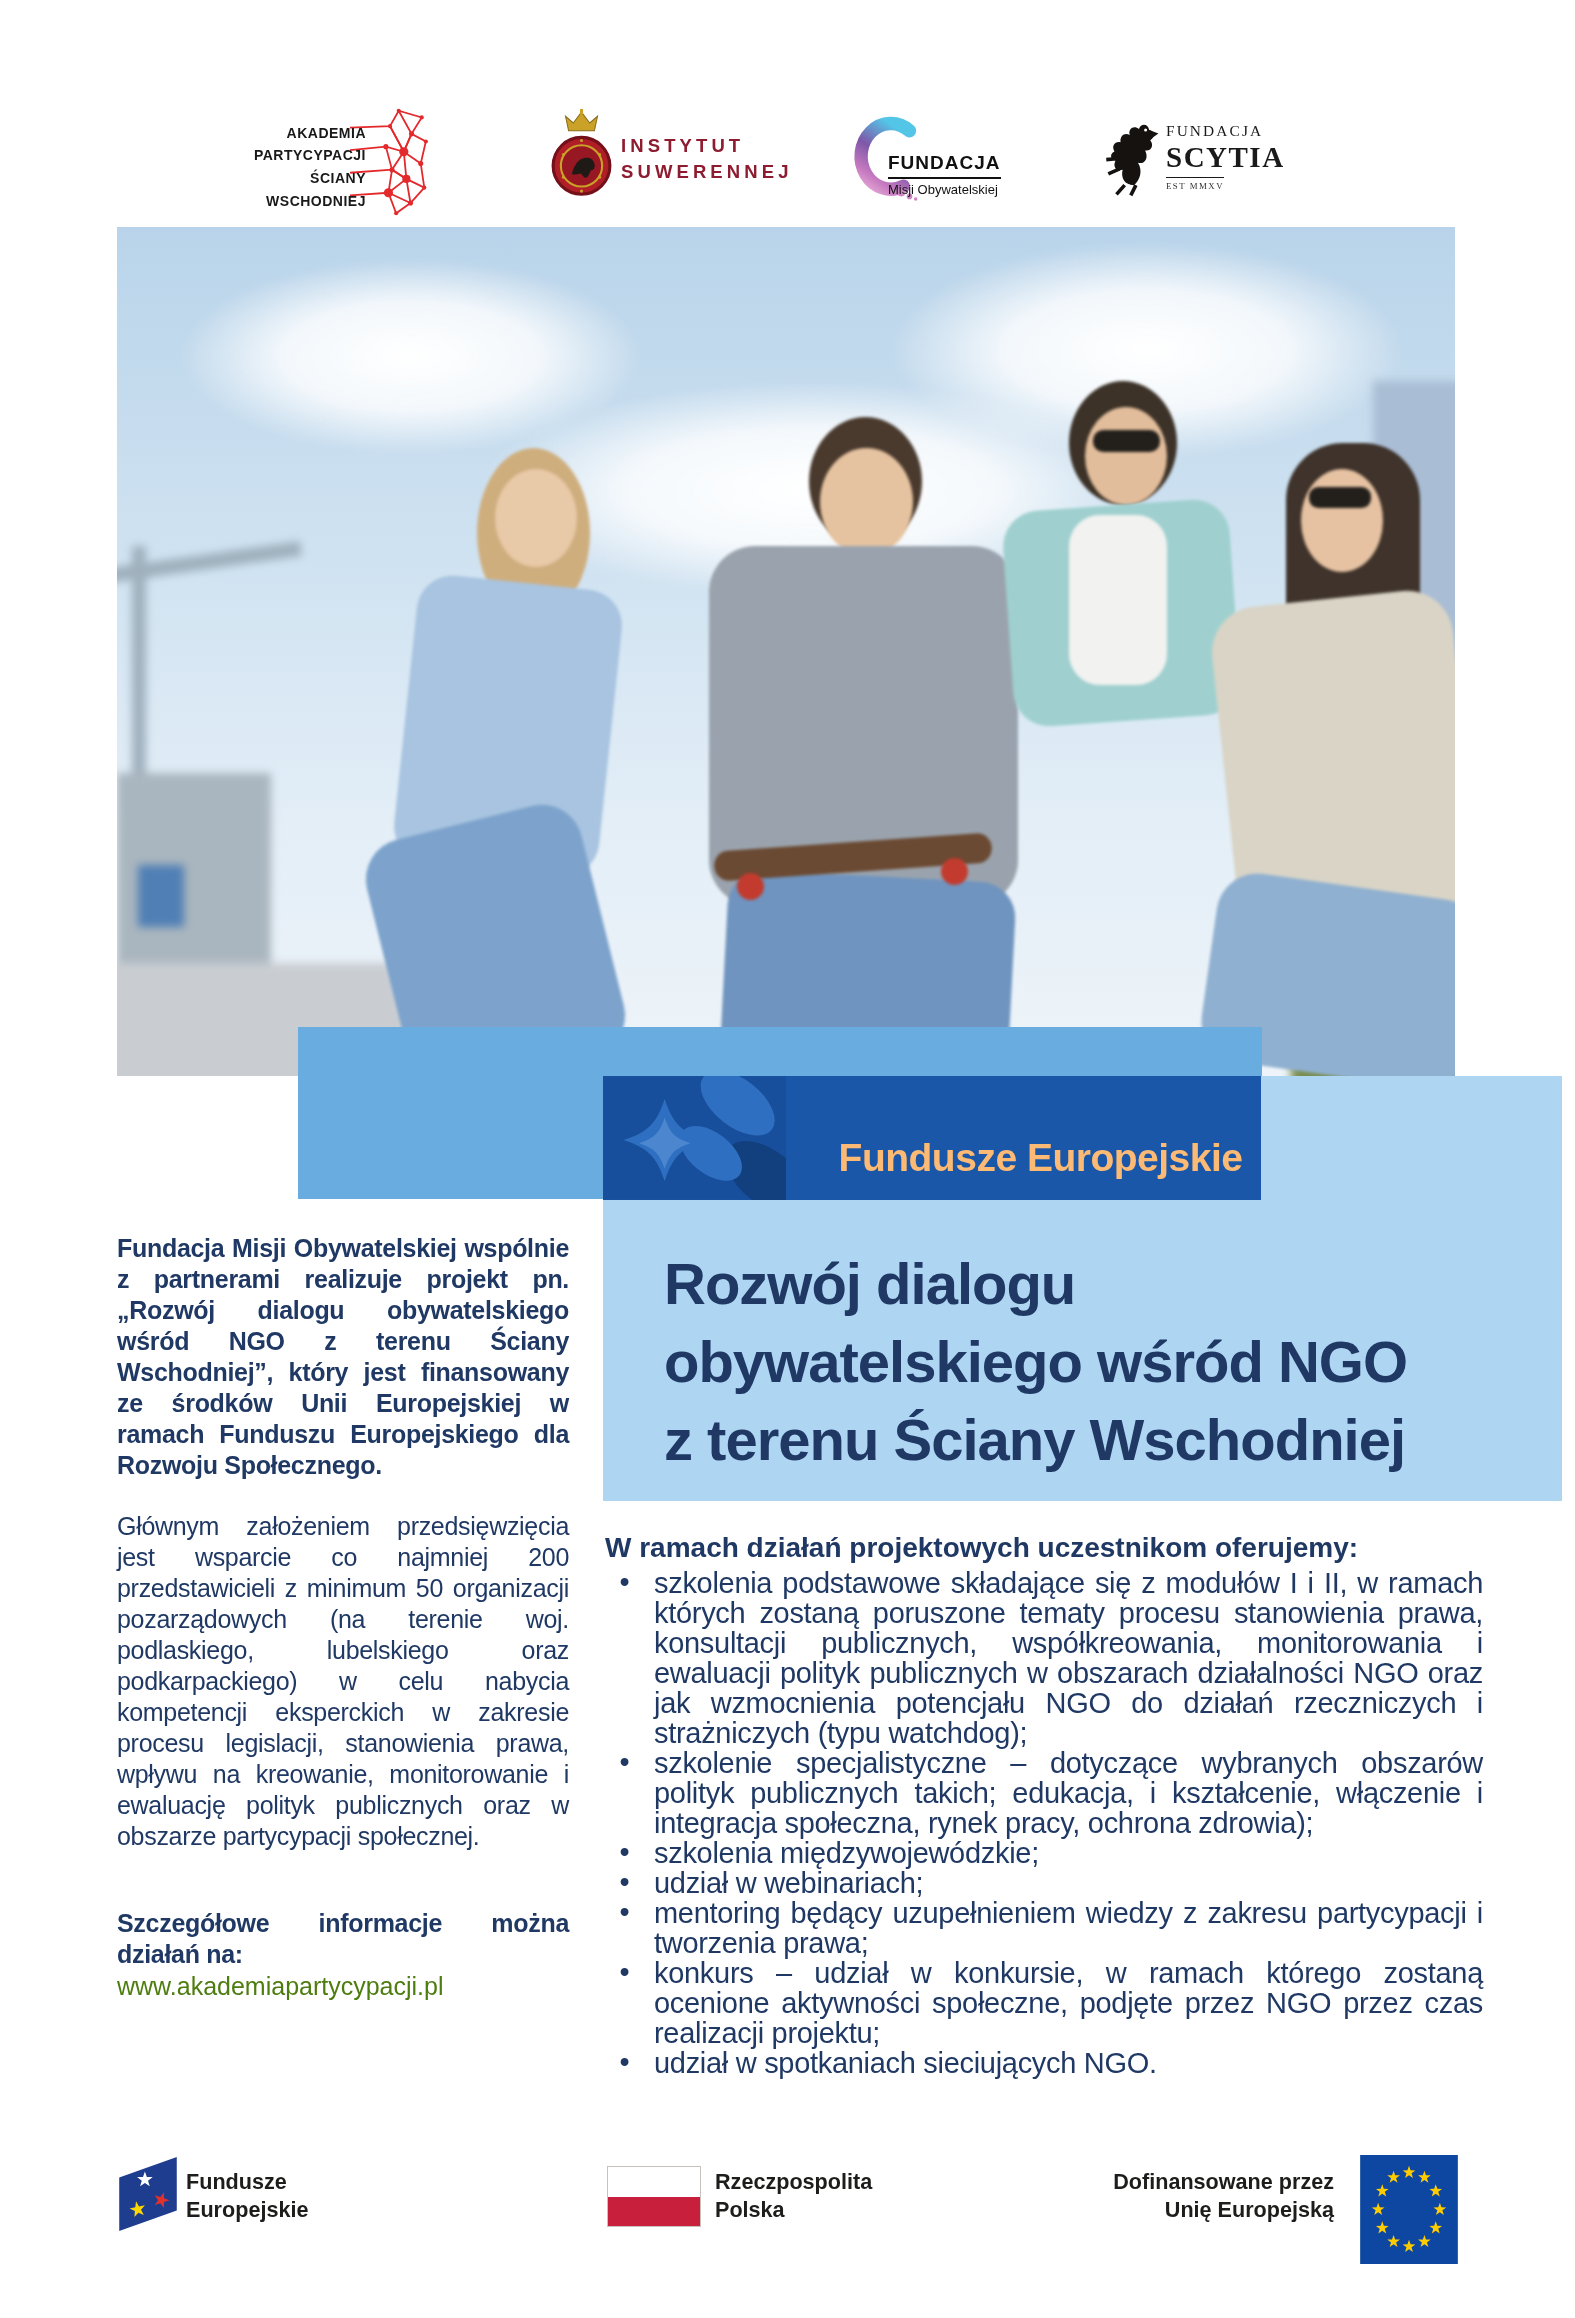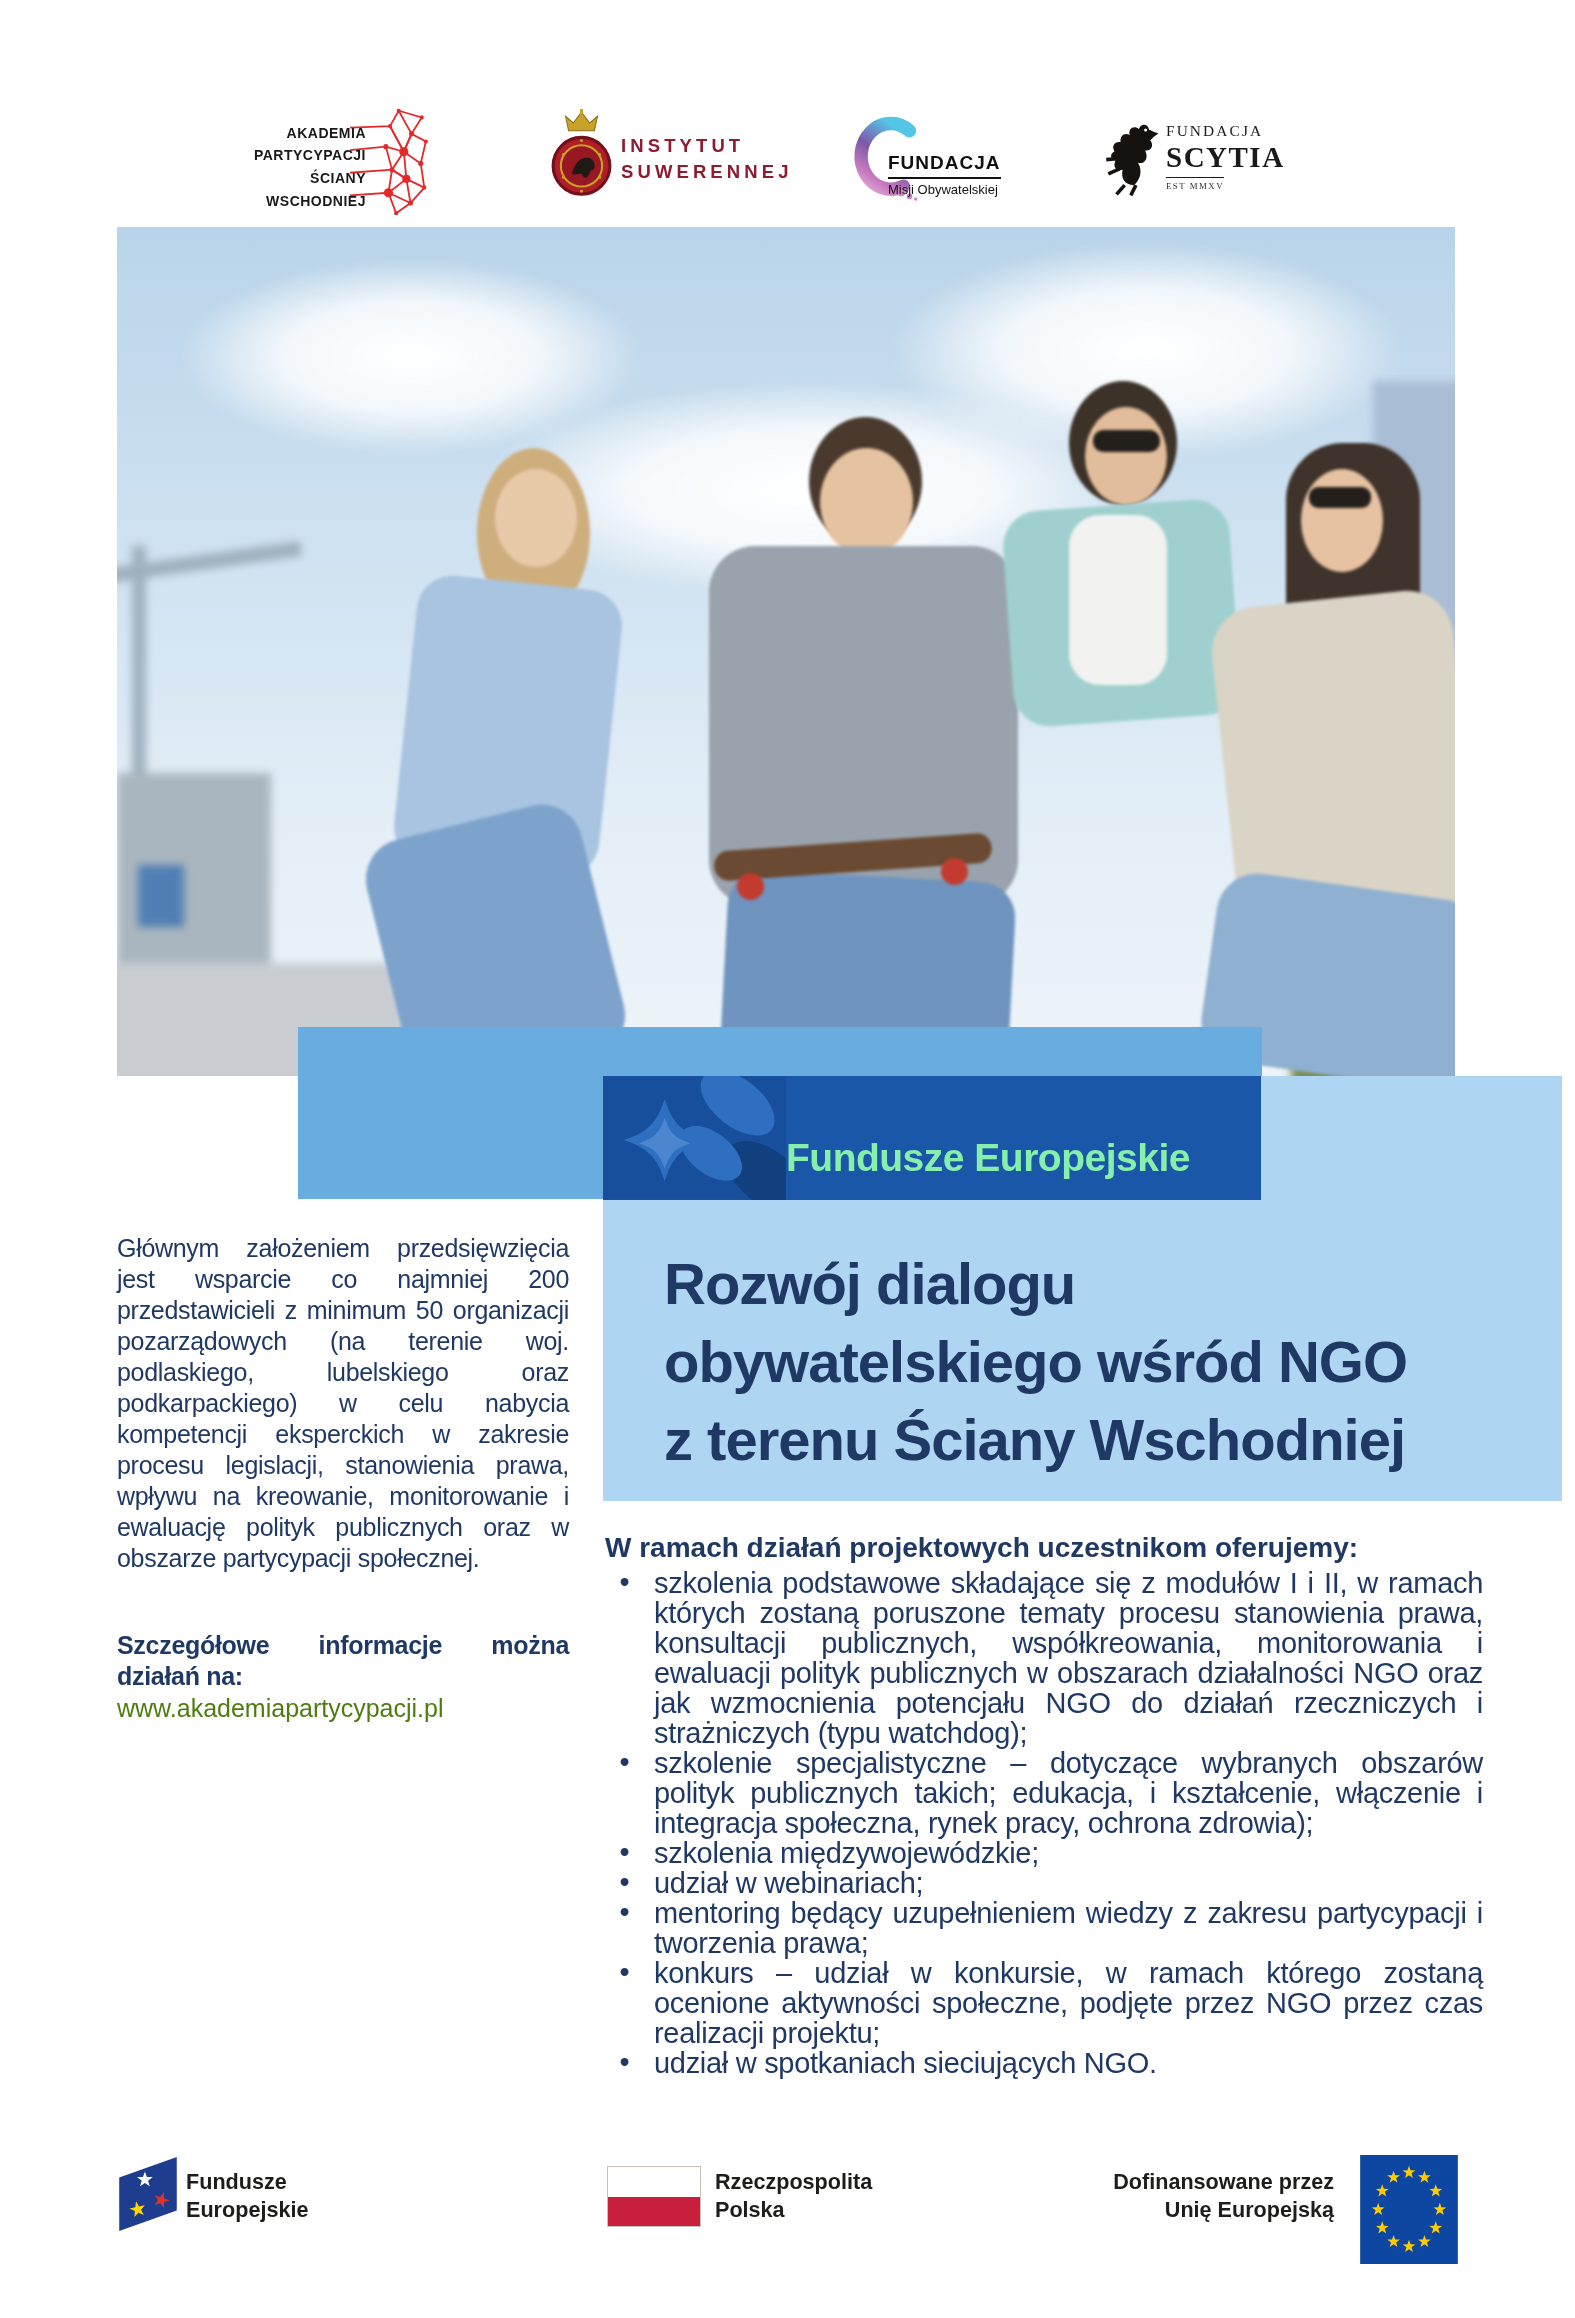--- a/index.html
+++ b/index.html
@@ -29,21 +29,21 @@
   .cloud{position:absolute;background:radial-gradient(closest-side,#ffffff 0%,#ffffffcc 55%,#ffffff00 100%);filter:blur(3.1px);}
   .blob{position:absolute;filter:blur(1.5px);}
   .soft{filter:blur(4.1px);}
 
   
   .band-medium{position:absolute;left:298px;top:1027px;width:964px;height:172px;background:#69ACDF;}
   .panel-pale{position:absolute;left:603px;top:1076px;width:972px;height:425px;background:#AED5F2;}
   .banner{position:absolute;left:603px;top:1076px;width:658px;height:124px;background:#1A57A8;
           display:flex;align-items:center;}
   .banner-star{width:183px;height:124px;flex:none;}
-  .banner-label{flex:1;text-align:left;color:#86efac;font-size:39px;font-weight:bold;
+  .banner-label{flex:1;text-align:right;color:#fdba74;font-size:39px;font-weight:bold;
                 padding-right:18.5px;letter-spacing:-0.5px;margin-top:40px;}
 
   .page-title{position:absolute;left:664px;top:1245px;color:#1F3864;font-weight:bold;
               font-size:58px;line-height:78px;letter-spacing:-1px;}
   .page-title span{display:block;}
 
   
   .left-col{position:absolute;left:117px;top:1233px;width:452px;color:#1F3864;}
   .left-col p{margin:0;font-size:25px;line-height:31px;text-align:justify;letter-spacing:-0.3px;}
   .p-bold{font-weight:bold;}
@@ -215,20 +215,21 @@
     <div class="banner-label">Fundusze Europejskie</div>
   </div>
 
   <h1 class="page-title" style="margin:0;">
     <span>Rozwój dialogu</span>
     <span>obywatelskiego wśród NGO</span>
     <span>z terenu Ściany Wschodniej</span>
   </h1>
 
   <div class="left-col">
+    <p class="p-bold mb1">Fundacja Misji Obywatelskiej wspólnie z partnerami realizuje projekt pn. „Rozwój dialogu obywatelskiego wśród NGO z terenu Ściany Wschodniej”, który jest finansowany ze środków Unii Europejskiej w ramach Funduszu Europejskiego dla Rozwoju Społecznego.</p>
     <p class="mb2">Głównym założeniem przedsięwzięcia jest wsparcie co najmniej 200 przedstawicieli z minimum 50 organizacji pozarządowych (na terenie woj. podlaskiego, lubelskiego oraz podkarpackiego) w celu nabycia kompetencji eksperckich w zakresie procesu legislacji, stanowienia prawa, wpływu na kreowanie, monitorowanie i ewaluację polityk publicznych oraz w obszarze partycypacji społecznej.</p>
     <p class="p-bold">Szczegółowe informacje można działań na:</p>
     <a class="url-line">www.akademiapartycypacji.pl</a>
   </div>
 
   <div class="right-col">
     <h2 class="offer-heading">W ramach działań projektowych uczestnikom oferujemy:</h2>
     <ul class="offer-list">
       <li>szkolenia podstawowe składające się z modułów I i II, w ramach których zostaną poruszone tematy procesu stanowienia prawa, konsultacji publicznych, współkreowania, monitorowania i ewaluacji polityk publicznych w obszarach działalności NGO oraz jak wzmocnienia potencjału NGO do działań rzeczniczych i strażniczych (typu watchdog);</li>
       <li>szkolenie specjalistyczne – dotyczące wybranych obszarów polityk publicznych takich; edukacja, i kształcenie, włączenie i integracja społeczna, rynek pracy, ochrona zdrowia);</li>

